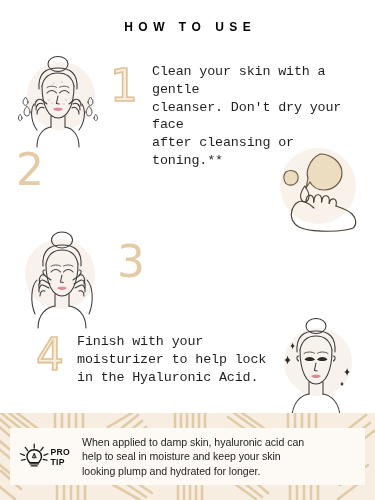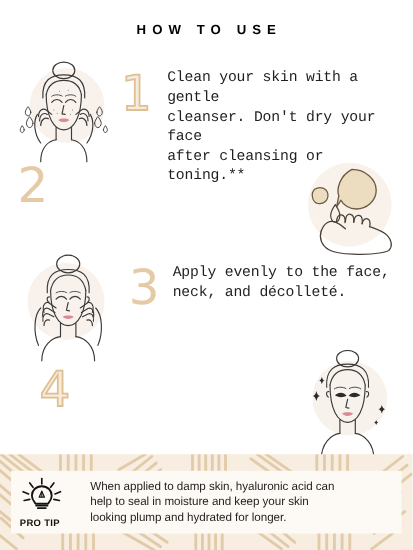--- a/index.html
+++ b/index.html
@@ -101,22 +101,21 @@
     top: 428px;
     width: 355px;
     height: 57px;
     background: #fdfaf5;
     display: flex;
     align-items: center;
   }
   .protip-icon-wrap {
     width: 62px;
     display: flex;
-    flex-direction: column;
-    align-items: flex-start;
+    align-items: center;
     margin-left: 8px;
     flex: none;
   }
   .protip-label {
     font-size: 8.6px;
     font-weight: 700;
     letter-spacing: 0.3px;
     color: #111;
     margin-top: 1px;
   }
@@ -259,26 +258,27 @@
         <path d="M75 64 C75.6 59 73 56 70 57.5 L65 60"></path>
         <path d="M74 68 C74 64 72 62 69 63"></path>
         <path d="M77 52 C83 58 84 74 79 86"></path>
       </g>
       <path d="M47 60 C49 58.4 55 58.4 57 60 C55 62.6 49 62.6 47 60 Z" fill="#d98b96"></path>
     </svg>
   </div>
 
   <div class="step" id="step3">
     <div class="step-num">3</div>
-    <div class="step-text">Apply evenly to the face,
-neck, and décolleté.</div>
   </div>
 
   <div class="step" id="step4">
     <div class="step-num outline">4</div>
+    <div class="step-text">Finish with your
+moisturizer to help lock
+in the Hyaluronic Acid.</div>
   </div>
 
   <div class="illus" id="illus4">
     <svg viewBox="0 0 106 106" width="106" height="106">
       <circle cx="56" cy="44" r="34" fill="#f8f2ec"></circle>
       <g fill="none" stroke="#3a3a3a" stroke-width="1.05" stroke-linecap="round" stroke-linejoin="round">
 
         <ellipse cx="54" cy="8" rx="10" ry="7.5"></ellipse>
         <path d="M35 34 C34 18 42 13 54 13 C66 13 74 18 73 34"></path>
         <path d="M38 32 C40 22 46 18 54 18 C62 18 68 22 70 32"></path>

